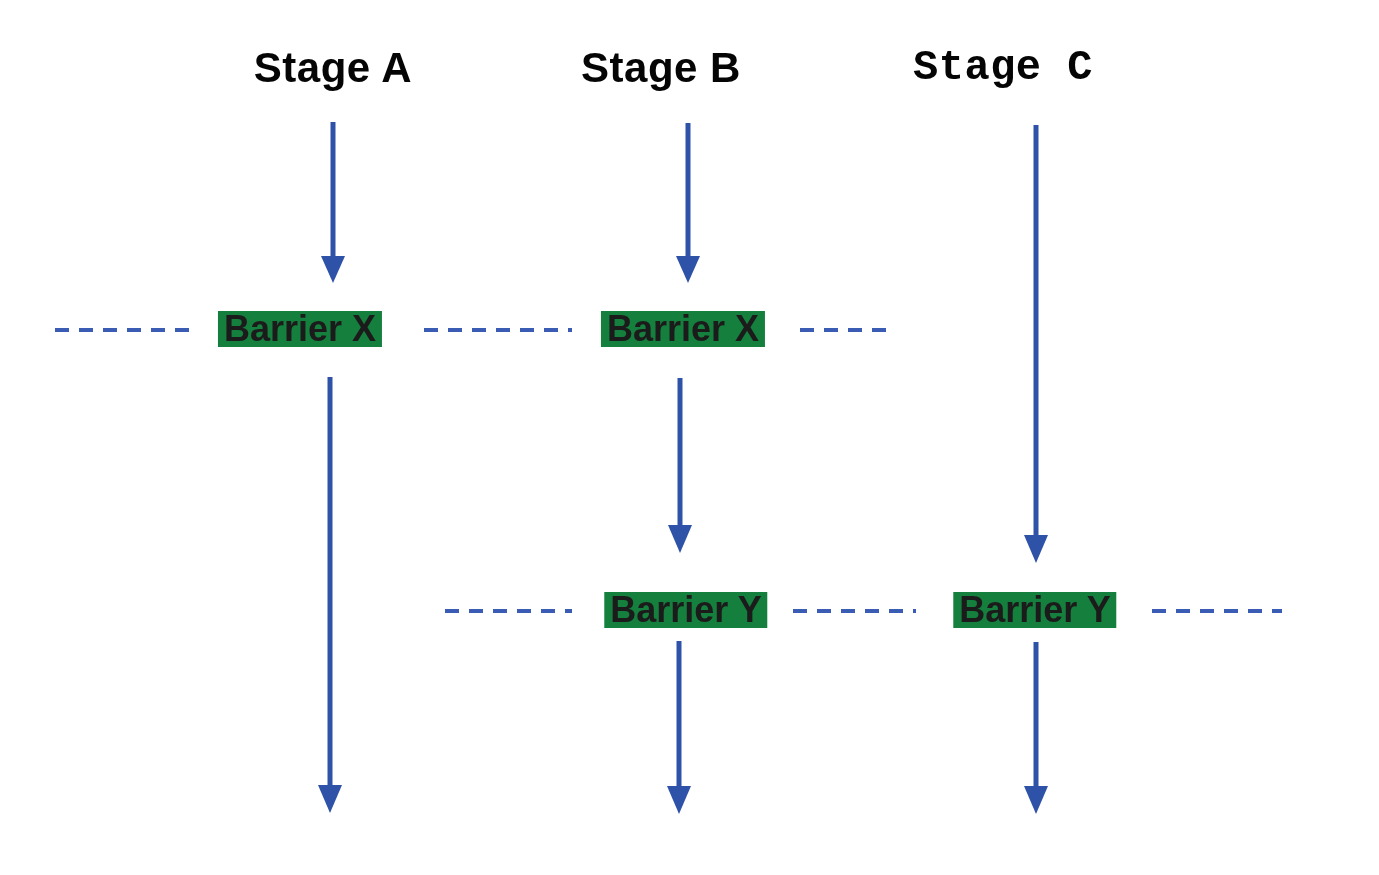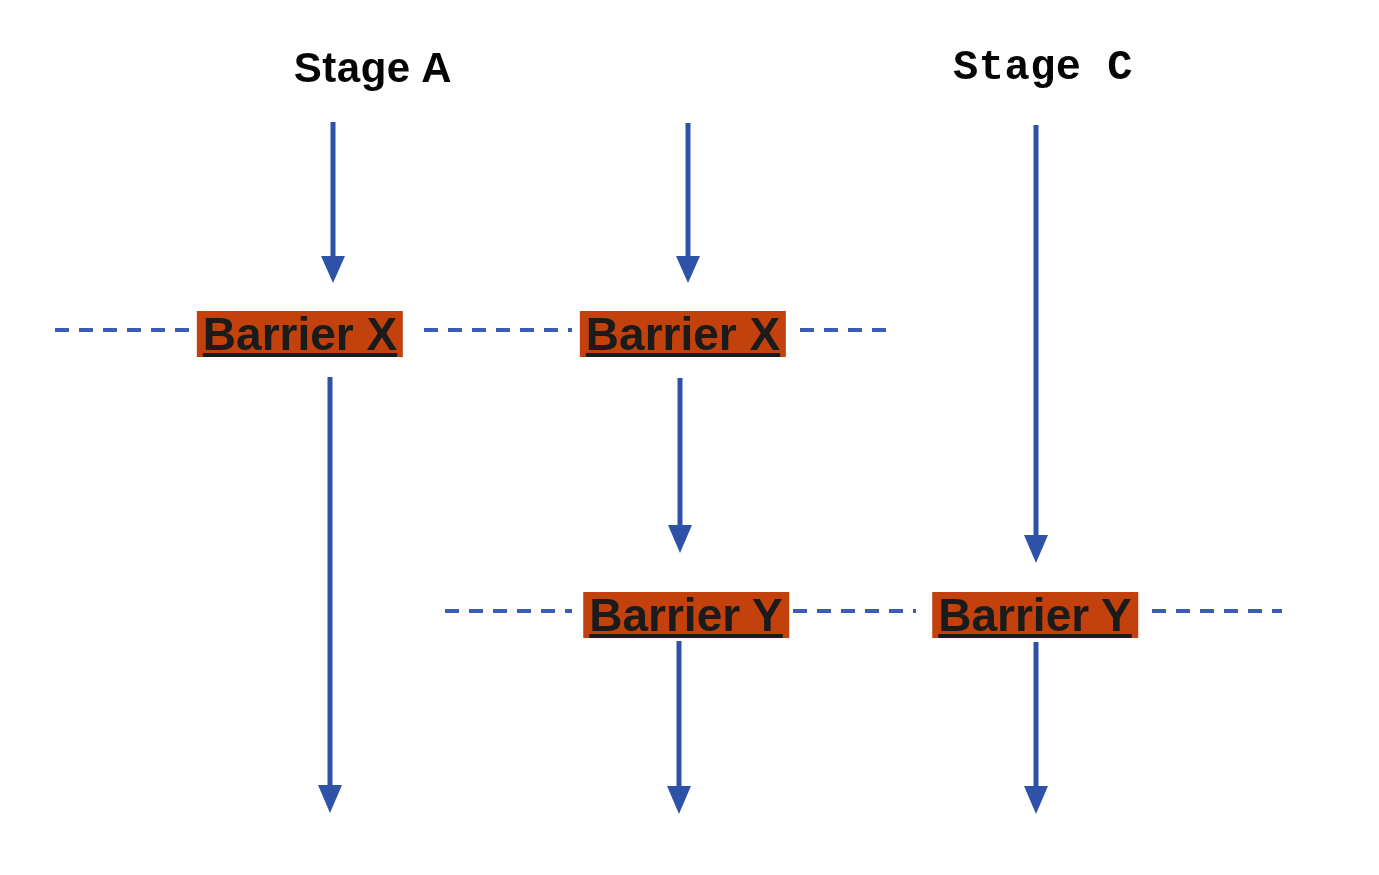--- a/index.html
+++ b/index.html
@@ -24,33 +24,31 @@
   }
   .stage-title {
     position: absolute;
     transform: translateX(-50%);
     font-size: 42px;
     font-weight: bold;
     color: #050505;
     line-height: 1;
     white-space: nowrap;
     letter-spacing: 0.5px;
-    margin-left: 40px;
   }
   .barrier-label {
     position: absolute;
     transform: translateX(-50%);
-    font-size: 46px;
+    font-size: 36px;
     font-weight: 600;
     color: #1b1b1b;
     line-height: 1;
     white-space: nowrap;
-    background: #c2410c;
+    background: #15803d;
     padding: 0 6px;
-    text-decoration: underline;
   }
   .arrow-line { stroke-width: 5; stroke-linecap: butt; }
   .dash-line  { stroke-width: 4; stroke-dasharray: 14 10; stroke-linecap: butt; }
 </style>
 </head>
 <body>
 
 <div class="canvas">
 
   <svg class="diagram-svg" viewBox="0 0 1379 875" xmlns="http://www.w3.org/2000/svg">
@@ -75,20 +73,21 @@
     <line class="arrow-line" x1="679" y1="641" x2="679" y2="789" stroke="#2e52a8"></line>
     <polygon points="667,786 691,786 679,814" fill="#2e52a8"></polygon>
 
     <line class="arrow-line" x1="1036" y1="125" x2="1036" y2="538" stroke="#2e52a8"></line>
     <polygon points="1024,535 1048,535 1036,563" fill="#2e52a8"></polygon>
     <line class="arrow-line" x1="1036" y1="642" x2="1036" y2="789" stroke="#2e52a8"></line>
     <polygon points="1024,786 1048,786 1036,814" fill="#2e52a8"></polygon>
   </svg>
 
   <div class="stage-title" style="left:333px; top:47px;">Stage A</div>
+  <div class="stage-title" style="left:661px; top:47px;">Stage B</div>
   <div class="stage-title" style="left:1003px; top:47px;font-family:Liberation Mono, monospace;">Stage C</div>
 
   <div class="barrier-label" style="left:300px; top:311px;">Barrier X</div>
   <div class="barrier-label" style="left:683px; top:311px;">Barrier X</div>
   <div class="barrier-label" style="left:686px; top:592px;">Barrier Y</div>
   <div class="barrier-label" style="left:1035px; top:592px;">Barrier Y</div>
 
 </div>
 
 </body></html>

